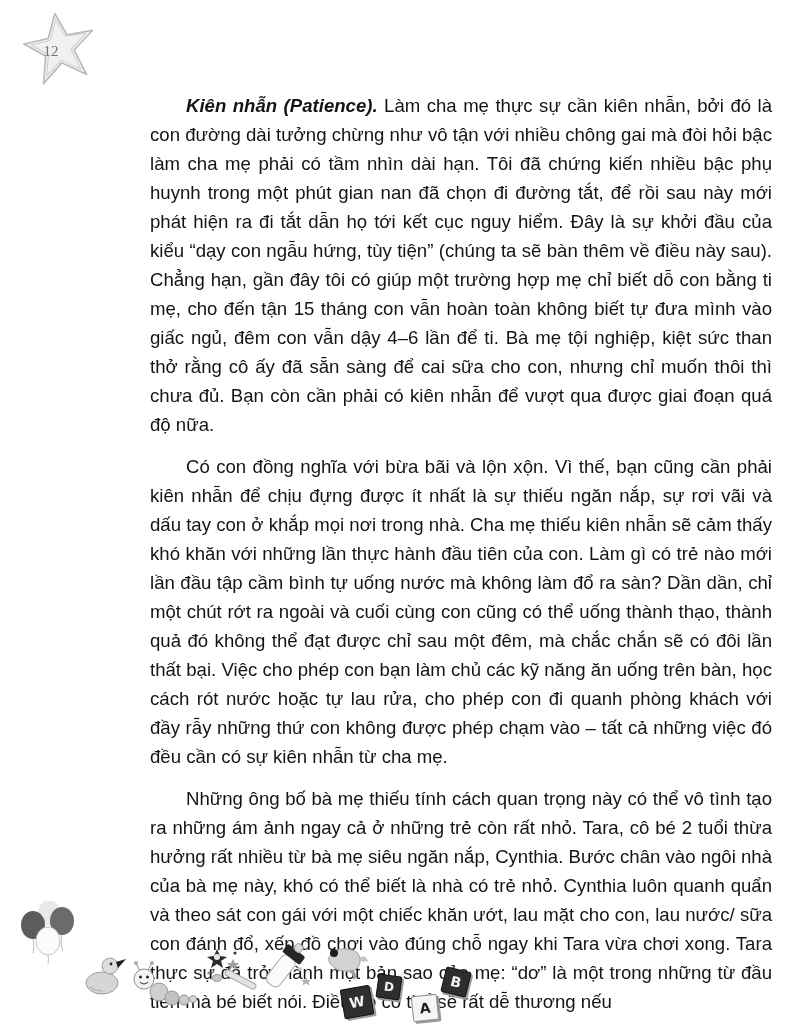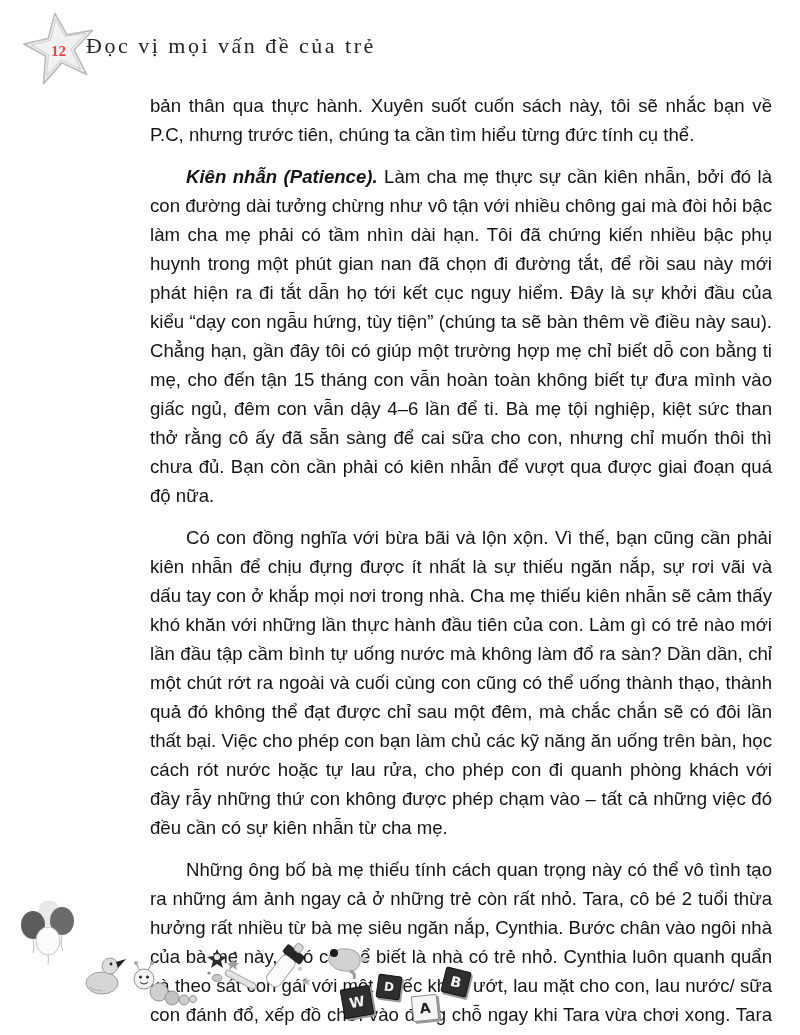--- a/index.html
+++ b/index.html
@@ -10,22 +10,22 @@
     overflow:hidden;
     font-family:"Liberation Sans", sans-serif;
     color:#1b1b1b;
   }
   
   .header{position:absolute;top:0;left:0;width:100%;height:90px;}
   .star-badge{position:absolute;top:10px;left:22px;width:76px;height:80px;}
   .star-badge svg{position:absolute;top:0;left:0;}
   .page-number{
     position:absolute;top:33px;left:14px;width:30px;
-    text-align:right;
-    font-size:15px;font-weight:bold;color:#ef4444;
+    text-align:center;
+    font-size:15px;font-weight:normal;color:#737373;
     font-family:"Liberation Serif", serif;
   }
   .running-title{
     position:absolute;top:33px;left:86px;margin:0;
     font-family:"Liberation Serif", serif;
     font-weight:500;
     font-size:22px;
     letter-spacing:2.5px;
     color:#242424;
   }
@@ -62,25 +62,23 @@
   <div class="header">
     <div class="star-badge">
       <span>
         <svg width="76" height="80" viewBox="0 0 76 80">
           <polygon points="38,3 47,26 73,25 52,42 61,68 38,53 17,71 23,44 3,29 28,27" fill="#f1f1f1" stroke="#b9b9b9" stroke-width="1.6" stroke-linejoin="round" transform="rotate(-8 38 40)"></polygon>
           <polygon points="38,9 45,27 66,27 49,41 56,62 38,50 21,64 26,43 10,31 30,29" fill="none" stroke="#cfcfcf" stroke-width="1" stroke-linejoin="round" transform="rotate(-8 38 40)"></polygon>
         </svg>
       </span>
       <span class="page-number">12</span>
     </div>
-    <h1 class="running-title">Đọc vị mọi vấn đề của trẻ</h1>
   </div>
 
   <div class="body-text">
-    <p class="para"><span class="lead"></span><span>bản thân qua thực hành. Xuyên suốt cuốn sách này, tôi sẽ nhắc bạn về P.C, nhưng trước tiên, chúng ta cần tìm hiểu từng đức tính cụ thể.</span></p>
 
     <p class="para indent"><span class="lead">Kiên nhẫn (Patience).</span><span> Làm cha mẹ thực sự cần kiên nhẫn, bởi đó là con đường dài tưởng chừng như vô tận với nhiều chông gai mà đòi hỏi bậc làm cha mẹ phải có tầm nhìn dài hạn. Tôi đã chứng kiến nhiều bậc phụ huynh trong một phút gian nan đã chọn đi đường tắt, để rồi sau này mới phát hiện ra đi tắt dẫn họ tới kết cục nguy hiểm. Đây là sự khởi đầu của kiểu “dạy con ngẫu hứng, tùy tiện” (chúng ta sẽ bàn thêm về điều này sau). Chẳng hạn, gần đây tôi có giúp một trường hợp mẹ chỉ biết dỗ con bằng ti mẹ, cho đến tận 15 tháng con vẫn hoàn toàn không biết tự đưa mình vào giấc ngủ, đêm con vẫn dậy 4–6 lần để ti. Bà mẹ tội nghiệp, kiệt sức than thở rằng cô ấy đã sẵn sàng để cai sữa cho con, nhưng chỉ muốn thôi thì chưa đủ. Bạn còn cần phải có kiên nhẫn để vượt qua được giai đoạn quá độ nữa.</span></p>
 
     <p class="para indent"><span class="lead"></span><span>Có con đồng nghĩa với bừa bãi và lộn xộn. Vì thế, bạn cũng cần phải kiên nhẫn để chịu đựng được ít nhất là sự thiếu ngăn nắp, sự rơi vãi và dấu tay con ở khắp mọi nơi trong nhà. Cha mẹ thiếu kiên nhẫn sẽ cảm thấy khó khăn với những lần thực hành đầu tiên của con. Làm gì có trẻ nào mới lần đầu tập cầm bình tự uống nước mà không làm đổ ra sàn? Dần dần, chỉ một chút rớt ra ngoài và cuối cùng con cũng có thể uống thành thạo, thành quả đó không thể đạt được chỉ sau một đêm, mà chắc chắn sẽ có đôi lần thất bại. Việc cho phép con bạn làm chủ các kỹ năng ăn uống trên bàn, học cách rót nước hoặc tự lau rửa, cho phép con đi quanh phòng khách với đầy rẫy những thứ con không được phép chạm vào – tất cả những việc đó đều cần có sự kiên nhẫn từ cha mẹ.</span></p>
 
     <p class="para indent"><span class="lead"></span><span>Những ông bố bà mẹ thiếu tính cách quan trọng này có thể vô tình tạo ra những ám ảnh ngay cả ở những trẻ còn rất nhỏ. Tara, cô bé 2 tuổi thừa hưởng rất nhiều từ bà mẹ siêu ngăn nắp, Cynthia. Bước chân vào ngôi nhà của bà mẹ này, khó có thể biết là nhà có trẻ nhỏ. Cynthia luôn quanh quẩn và theo sát con gái với một chiếc khăn ướt, lau mặt cho con, lau nước/ sữa con đánh đổ, xếp đồ chơi vào đúng chỗ ngay khi Tara vừa chơi xong. Tara thực sự đã trở thành một bản sao của mẹ: “dơ” là một trong những từ đầu tiên mà bé biết nói. Điều đó có thể sẽ rất dễ thương nếu</span></p>
   </div>
 
   <div class="decor">
 

